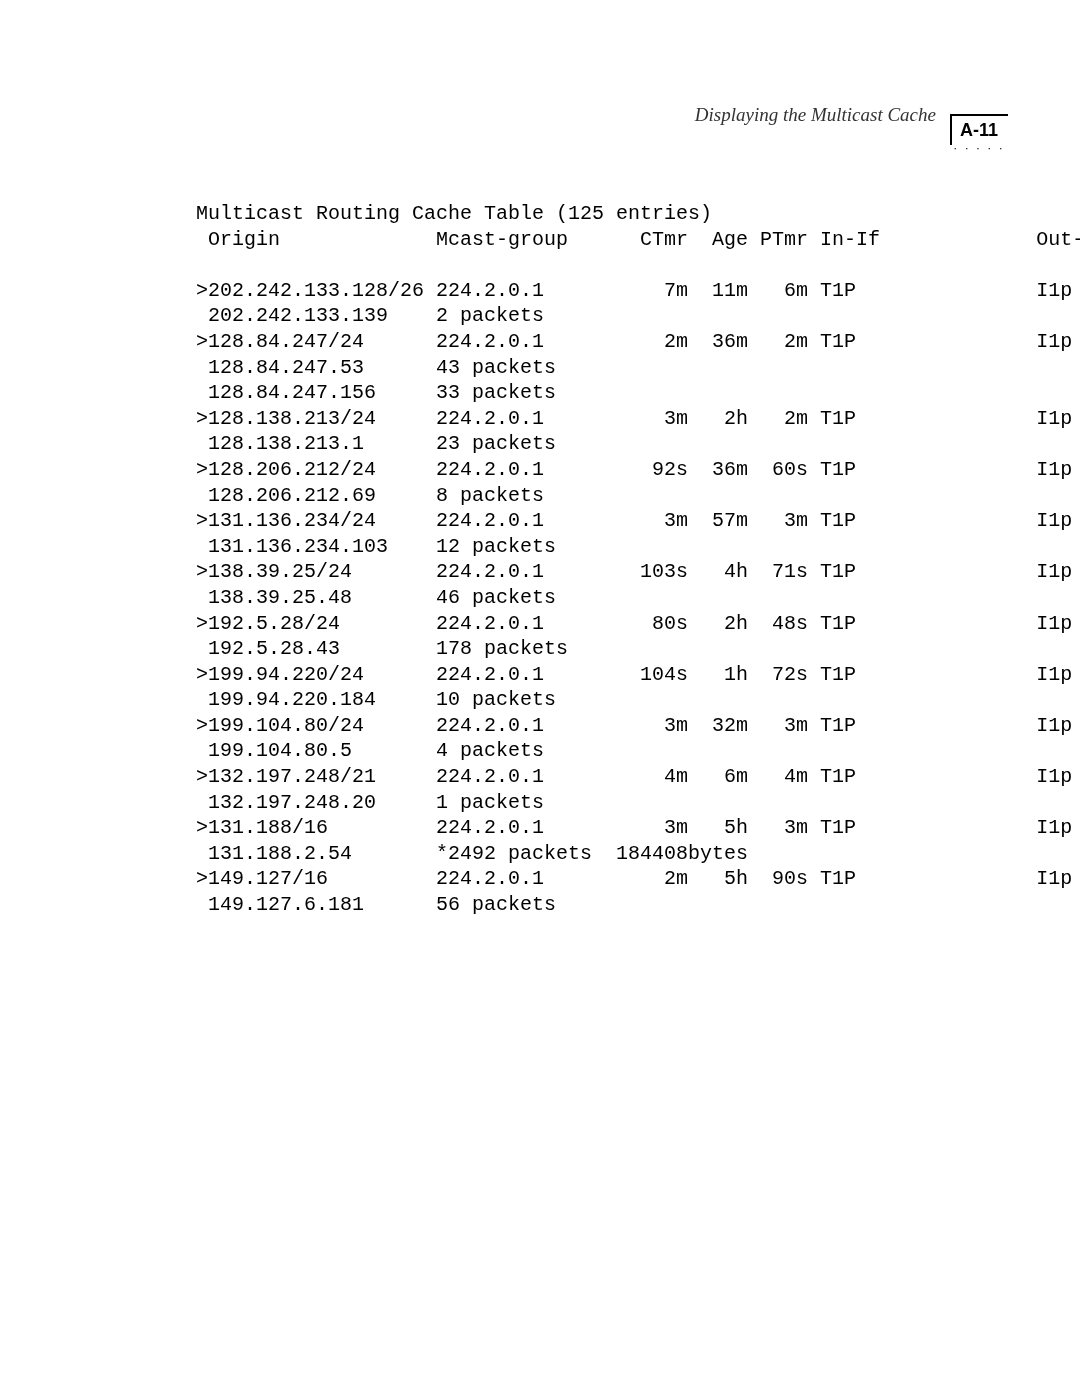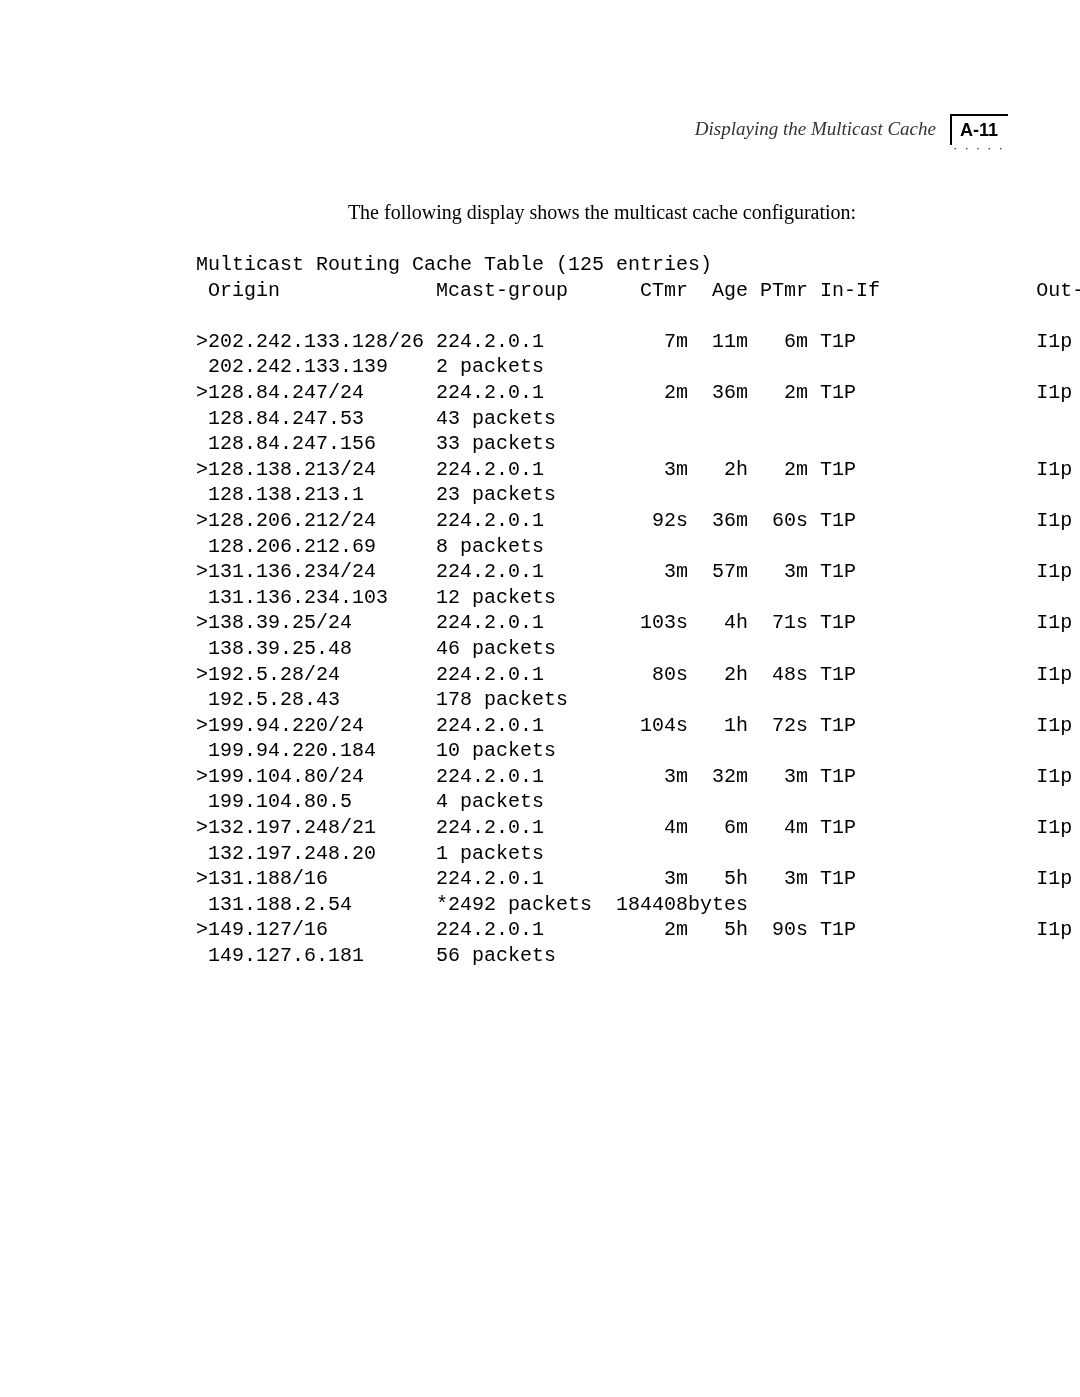--- a/index.html
+++ b/index.html
@@ -12,21 +12,21 @@
   .page {
     width: 1080px;
     height: 1397px;
     box-sizing: border-box;
     padding: 60px 72px 60px 96px;
     position: relative;
   }
   .header {
     display: flex;
     justify-content: flex-end;
-    align-items: center;
+    align-items: flex-start;
     margin-top: 44px;
     margin-bottom: 48px;
   }
   .header-title {
     font-style: italic;
     font-size: 19px;
     color: #333;
     margin-right: 14px;
   }
   .page-num-box {
@@ -95,21 +95,20 @@
     <span class="header-title">Displaying the Multicast Cache</span>
     <span class="page-num-box">
       <span class="line-top"></span>
       <span class="line-left"></span>
       <span>A-11</span>
       <span class="dots">· · · · · · ·</span>
     </span>
   </div>
 
   <div class="body-area">
-    <p class="intro">The following display shows the multicast cache configuration:</p>
     <pre class="mono" id="cache-output">Multicast Routing Cache Table (125 entries)
  Origin             Mcast-group      CTmr  Age PTmr In-If             Out-Ifs
 
 &gt;202.242.133.128/26 224.2.0.1          7m  11m   6m T1P               I1p
  202.242.133.139    2 packets     
 &gt;128.84.247/24      224.2.0.1          2m  36m   2m T1P               I1p
  128.84.247.53      43 packets    
  128.84.247.156     33 packets    
 &gt;128.138.213/24     224.2.0.1          3m   2h   2m T1P               I1p
  128.138.213.1      23 packets    

